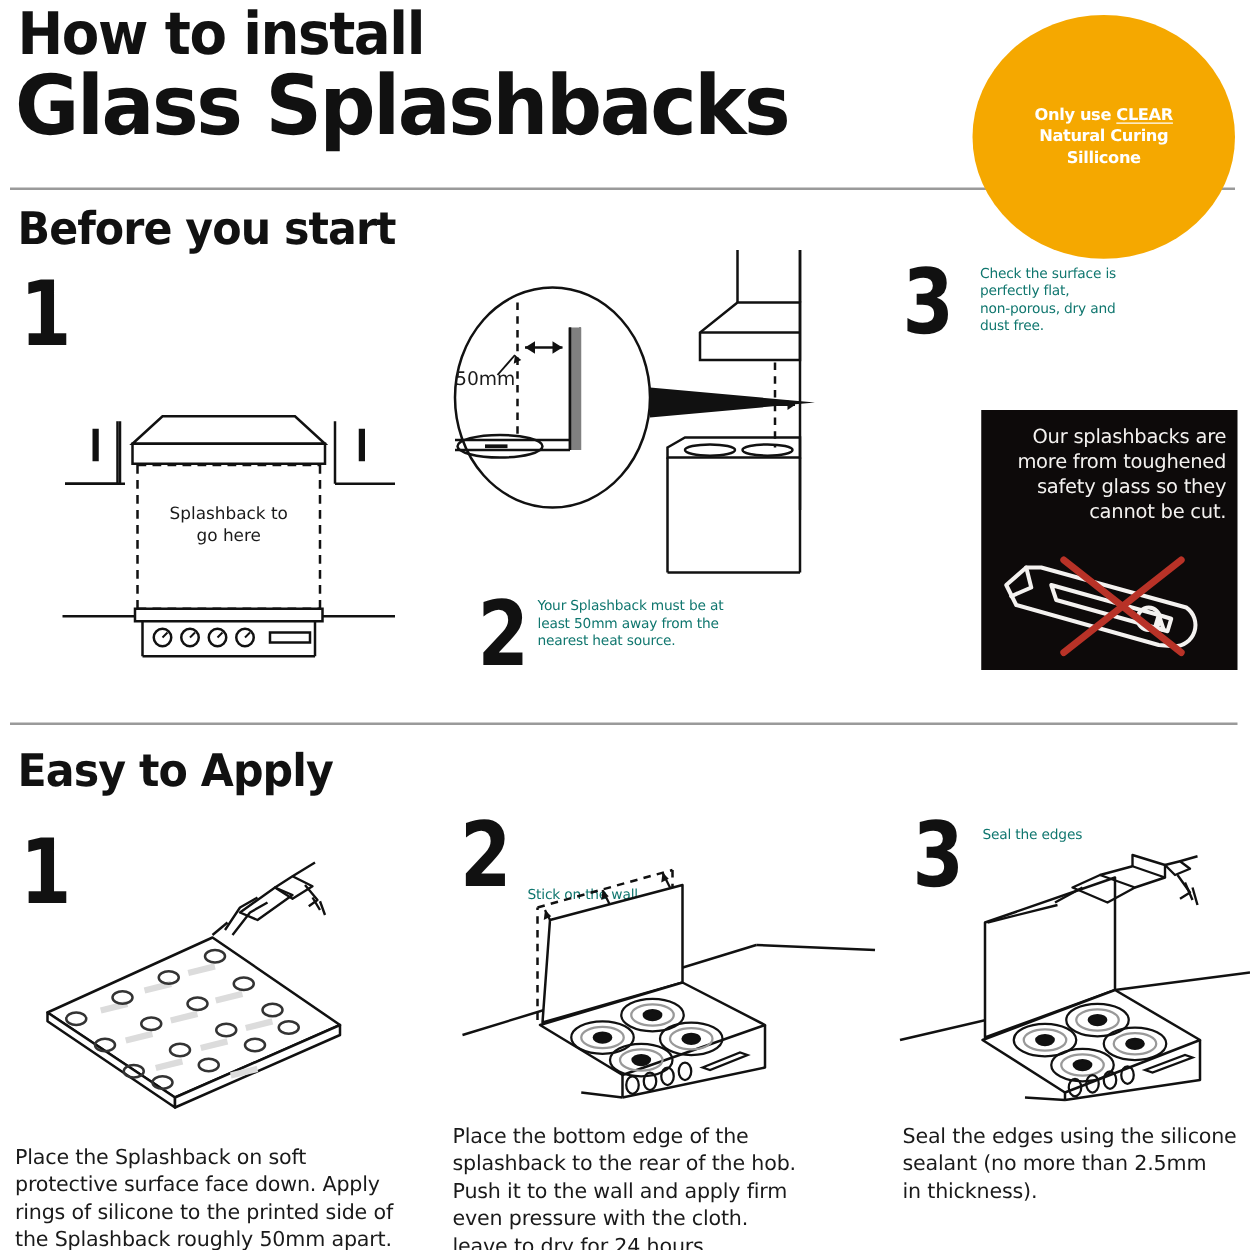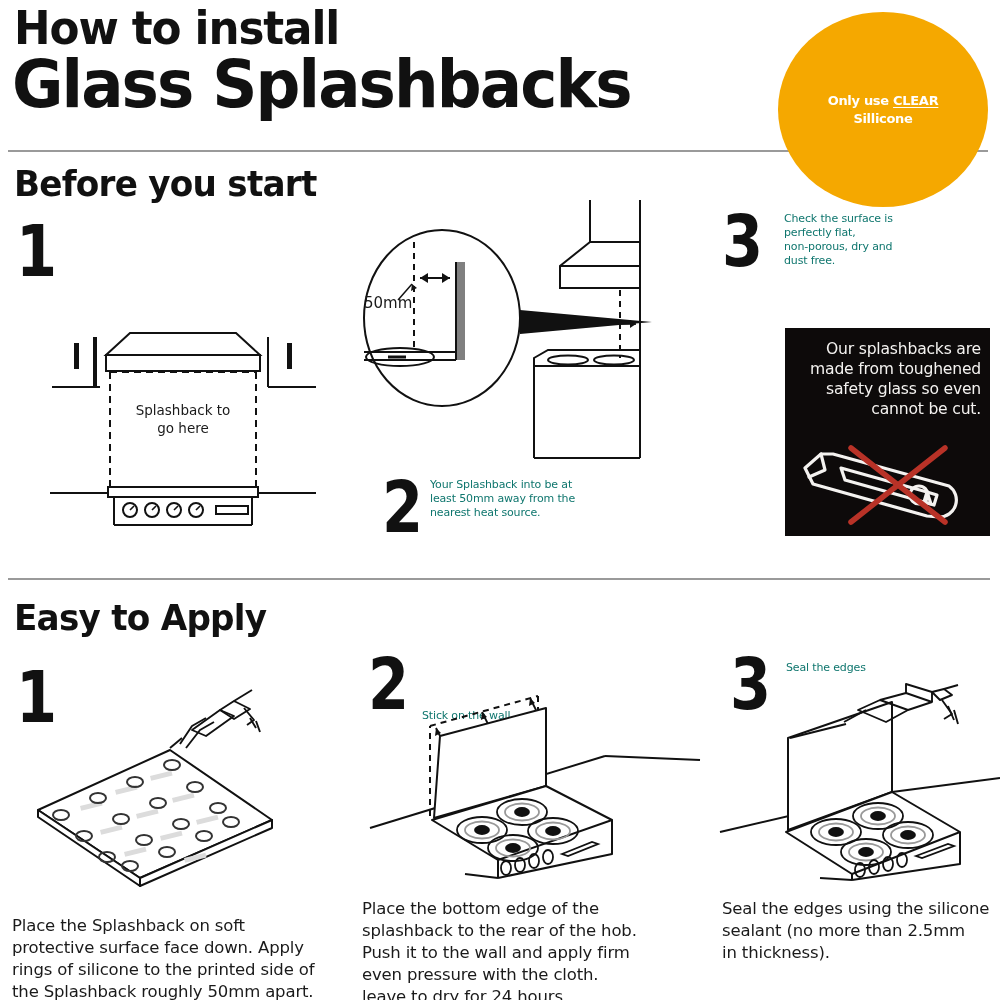--- a/index.html
+++ b/index.html
@@ -91,20 +91,21 @@
   <div class="hdr-line1">How to install</div>
   <div class="hdr-line2">Glass Splashbacks</div>
 
   <div class="rule" id="rule-top"></div>
   <div class="rule" id="rule-mid"></div>
 
   <div id="badge">
     <div>
       <span>Only use </span><span class="ul">CLEAR</span>
     </div>
+    <div>Natural Curing</div>
     <div>Sillicone</div>
   </div>
 
   <div class="sec-head" id="sec-before">Before you start</div>
 
   <div class="numeral" style="left:16px; top:222px;">1</div>
 
   <svg class="illus" style="left:44px; top:325px;" width="280" height="200" viewBox="0 0 280 200">
     <g fill="none" stroke="#111" stroke-width="2">
 
@@ -190,32 +191,32 @@
       <ellipse cx="216" cy="160" rx="20" ry="4.5"></ellipse>
       <ellipse cx="262" cy="160" rx="20" ry="4.5"></ellipse>
 
       <path d="M182 166 v92"></path>
       <path d="M288 166 v92"></path>
       <path d="M182 258 h106"></path>
     </g>
   </svg>
 
   <div class="numeral" style="left:382px; top:478px;">2</div>
-  <div class="steptxt" style="left:430px; top:478px; width:260px; white-space:pre-line;">Your Splashback into be at
+  <div class="steptxt" style="left:430px; top:478px; width:260px; white-space:pre-line;">Your Splashback must be at
 least 50mm away from the
 nearest heat source.</div>
 
   <div class="numeral" style="left:722px; top:212px;">3</div>
   <div class="steptxt" style="left:784px; top:212px; width:215px; white-space:pre-line;">Check the surface is
 perfectly flat,
 non-porous, dry and
 dust free.</div>
 
   <div id="warnbox">
-    <div class="wtxt">Our splashbacks are made from toughened safety glass so even cannot be cut.</div>
+    <div class="wtxt">Our splashbacks are more from toughened safety glass so they cannot be cut.</div>
     <svg width="176" height="78" viewBox="0 0 176 78">
       <g fill="none" stroke="#f4f2f0" stroke-width="3.2" stroke-linejoin="round" stroke-linecap="round">
 
         <path d="M6 22 L22 8 L34 8 L150 40 A17 17 0 0 1 140 71 L128 70 L14 38 Z"></path>
 
         <path d="M22 8 L26 24 L10 31"></path>
 
         <path d="M42 22 L128 46 L132 58 L46 34 Z"></path>
 
         <circle cx="120" cy="49" r="9"></circle>

